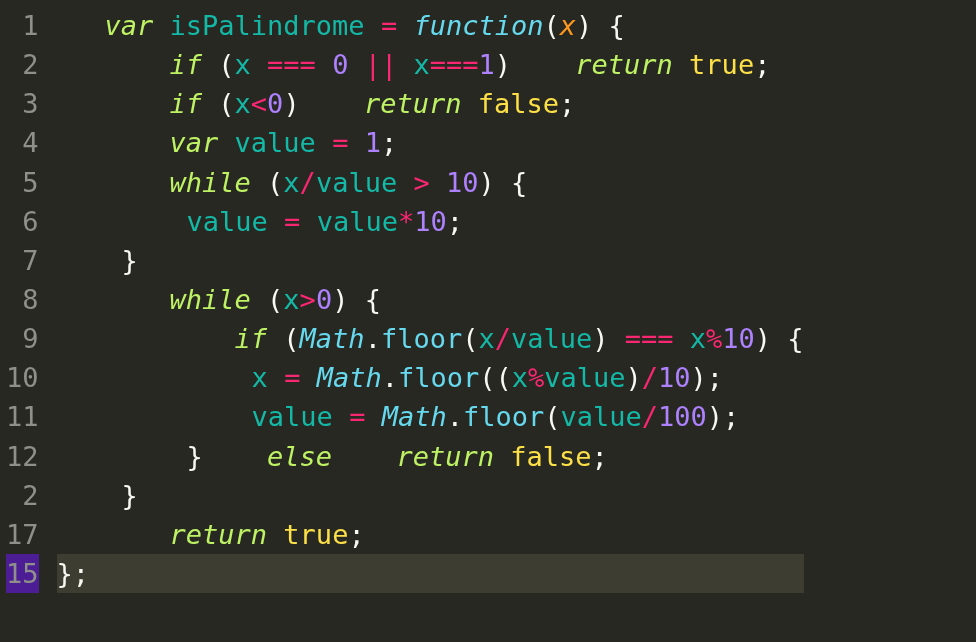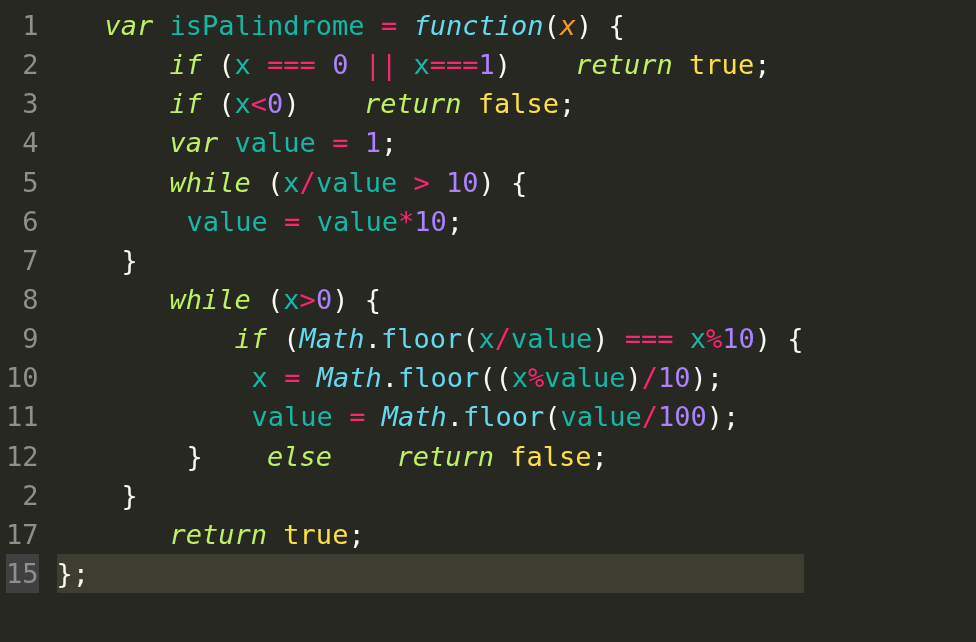--- a/index.html
+++ b/index.html
@@ -25,21 +25,21 @@
     text-align: right;
     padding: 6px 10px 6px 6px;
     user-select: none;
     font-style: normal;
   }
   .gutter .ln {
     display: block;
     height: 1.45em;
   }
   .gutter .ln.active {
-    background: #404040;
+    background: #4c1d95;
   }
   .code {
     padding: 6px 0 6px 8px;
     white-space: pre;
   }
   .line {
     display: block;
     height: 1.45em;
   }
   .line.active {

